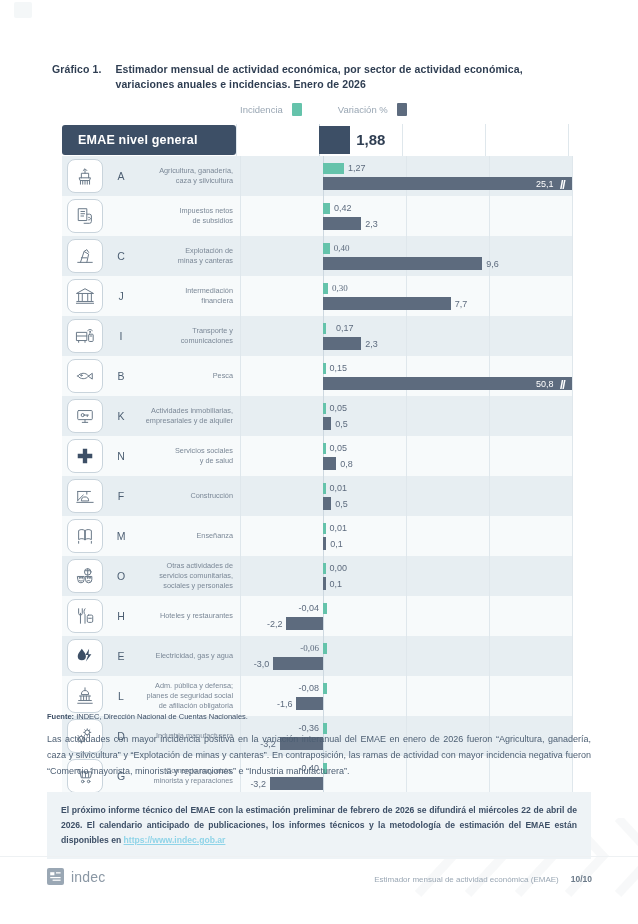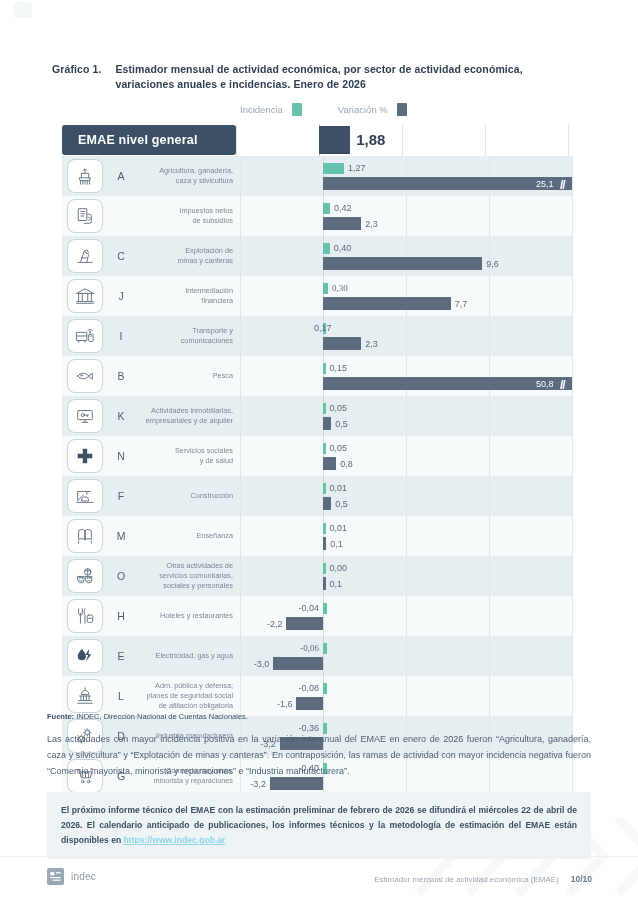--- a/index.html
+++ b/index.html
@@ -84,21 +84,21 @@
 
   .note{position:absolute;left:47px;top:792px;width:544px;box-sizing:border-box;
     background:#eef3f6;padding:11px 14px 12px 14px;font-size:8.6px;line-height:1.72;
     color:#3d4f66;text-align:justify;font-weight:bold;}
   .note .lnk{color:#8fd4e8;font-weight:bold;}
 
   
   .footer-line{position:absolute;left:0;right:0;top:856px;height:1px;background:#eef1f3;}
   .brand{position:absolute;left:47px;top:868px;display:flex;align-items:center;gap:7px;}
   .brand-mark{width:17px;height:17px;position:relative;}
-  .brand-text{font-size:10px;color:#8a97a4;letter-spacing:.2px;}
+  .brand-text{font-size:14px;color:#8a97a4;letter-spacing:.2px;}
   .foot-right{position:absolute;right:46px;top:874px;display:flex;align-items:baseline;gap:12px;
     font-size:8px;color:#9aa7b4;}
   .foot-page{font-weight:bold;color:#6b7a89;font-size:8.5px;}
 </style>
 </head>
 <body>
 
 <div class="page">
 
   <div class="top-mark"></div>
@@ -227,21 +227,21 @@
           <div class="cell-name">
             <span>Explotación de<br>minas y canteras</span>
           </div>
           <div class="cell-plot">
             <div class="grid-line" style="left:0px"></div>
             <div class="zero-line" style="left:83px"></div>
             <div class="grid-line" style="left:166px"></div>
             <div class="grid-line" style="left:249px"></div>
             <div class="grid-line" style="left:332px"></div>
             <div class="bar bar-inc" style="left:83px;top:7px;width:6.640000000000001px;height:11px;"></div>
-            <div class="vlab" style="left:93.64px;top:8px;">0,40</div>
+            <div class="vlab" style="left:93.64px;top:8px;font-family:Liberation Serif, serif;">0,40</div>
             <div class="bar bar-var" style="left:83px;top:21px;width:159.35999999999999px;height:13px;"></div>
             <div class="vlab" style="left:246.35999999999999px;top:23.5px;">9,6</div>
           </div>
         </div>
         <div class="row plain" style="height: 40px;">
           <div class="cell-icon">
             <span class="ibox">
               <svg width="22" height="20" viewBox="0 0 24 22">
                 <g fill="none" stroke="#6b7a89" stroke-width="1.1" stroke-linecap="round" stroke-linejoin="round">
                   <path d="M3 8l9-5 9 5z"></path>
@@ -288,21 +288,21 @@
           <div class="cell-name">
             <span>Transporte y<br>comunicaciones</span>
           </div>
           <div class="cell-plot">
             <div class="grid-line" style="left:0px"></div>
             <div class="zero-line" style="left:83px"></div>
             <div class="grid-line" style="left:166px"></div>
             <div class="grid-line" style="left:249px"></div>
             <div class="grid-line" style="left:332px"></div>
             <div class="bar bar-inc" style="left:83px;top:7px;width:2.8220000000000027px;height:11px;"></div>
-            <div class="vlab" style="left:74px;top:8px;">0,17</div>
+            <div class="vlab" style="left:96px;top:8px;">0,17</div>
             <div class="bar bar-var" style="left:83px;top:21px;width:38.17999999999999px;height:13px;"></div>
             <div class="vlab" style="left:125.17999999999999px;top:23.5px;">2,3</div>
           </div>
         </div>
         <div class="row plain" style="height: 40px;">
           <div class="cell-icon">
             <span class="ibox">
               <svg width="22" height="20" viewBox="0 0 24 22">
                 <g fill="none" stroke="#6b7a89" stroke-width="1.1" stroke-linecap="round" stroke-linejoin="round">
                   <path d="M4 11c3-4 9-4 12 0-3 4-9 4-12 0z"></path>

